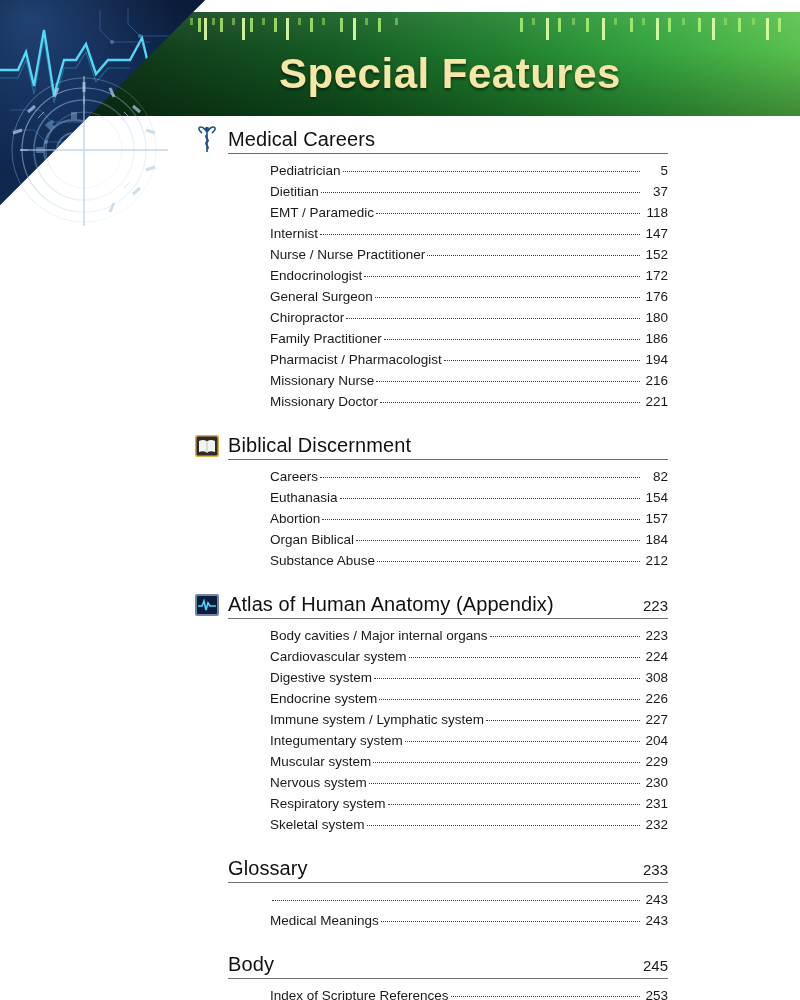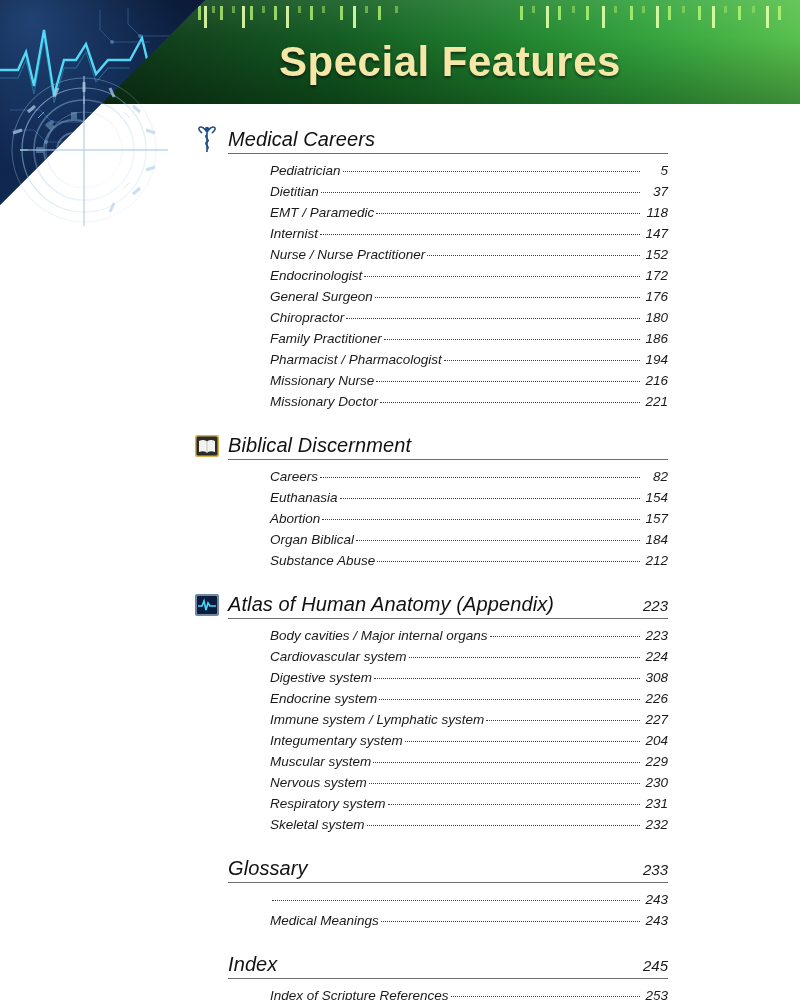--- a/index.html
+++ b/index.html
@@ -11,21 +11,21 @@
     height: 1000px;
     background: #ffffff;
     font-family: "Liberation Sans", sans-serif;
     position: relative;
     overflow: hidden;
   }
 
   
   .header {
     position: absolute;
-    top: 0;
+    top: 12px;
     left: 0;
     width: 800px;
     height: 104px;
     background: linear-gradient(90deg, #0a2a12 0%, #0d3a17 18%, #10591f 42%, #1c7d2a 62%, #2fa03a 80%, #56c04a 100%);
     overflow: hidden;
   }
   .header-sheen {
     position: absolute;
     top: 0; left: 0;
     width: 800px; height: 104px;
@@ -94,21 +94,21 @@
   .corner-art svg { position: absolute; top: 0; left: 0; }
 
   
   .content {
     position: absolute;
     top: 126px;
     left: 228px;
     width: 440px;
   }
 
-  .section { margin-bottom: 20px; font-style: italic; }
+  .section { margin-bottom: 20px; }
 
   .section-head {
     display: flex;
     align-items: flex-end;
     position: relative;
     margin-bottom: 6px;
   }
   .sec-icon {
     width: 26px;
     height: 28px;
@@ -515,21 +515,21 @@
           <span class="entry-dots"></span>
           <span class="entry-page">243</span>
         </li>
     </ul>
   </div>
 
   <div class="section no-icon">
     <div class="section-head">
       <div class="sec-icon"></div>
       <div class="sec-title-wrap">
-        <span class="sec-title">Index</span>
+        <span class="sec-title">Body</span>
         <span class="sec-page">245</span>
       </div>
     </div>
     <ul class="entries">
       <li class="entry">
           <span class="entry-label">Index of Scripture References</span>
           <span class="entry-dots"></span>
           <span class="entry-page">253</span>
         </li>
     </ul>

